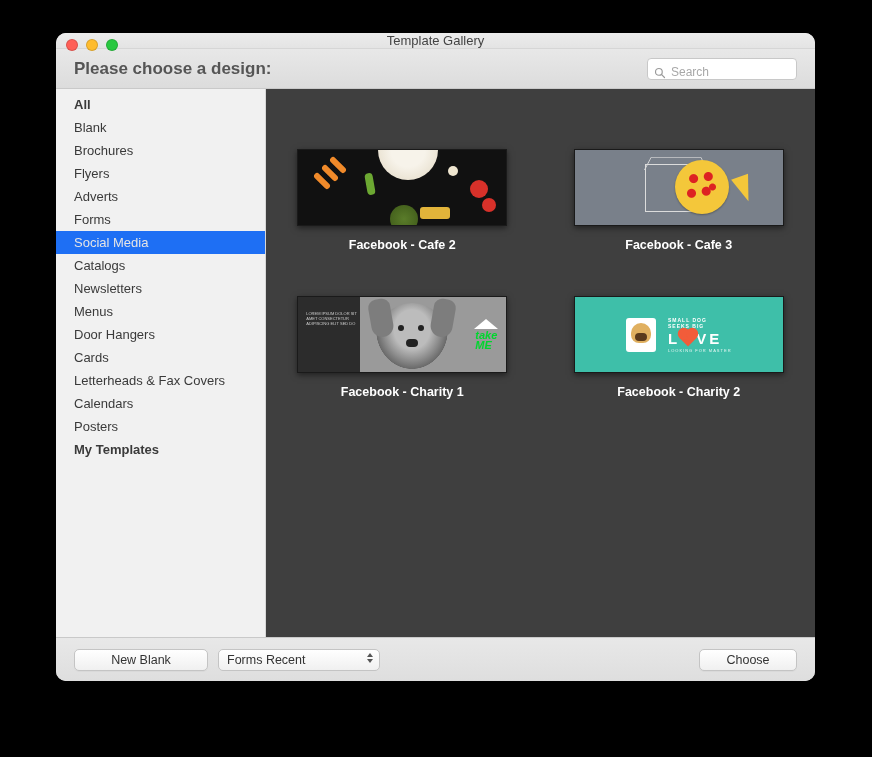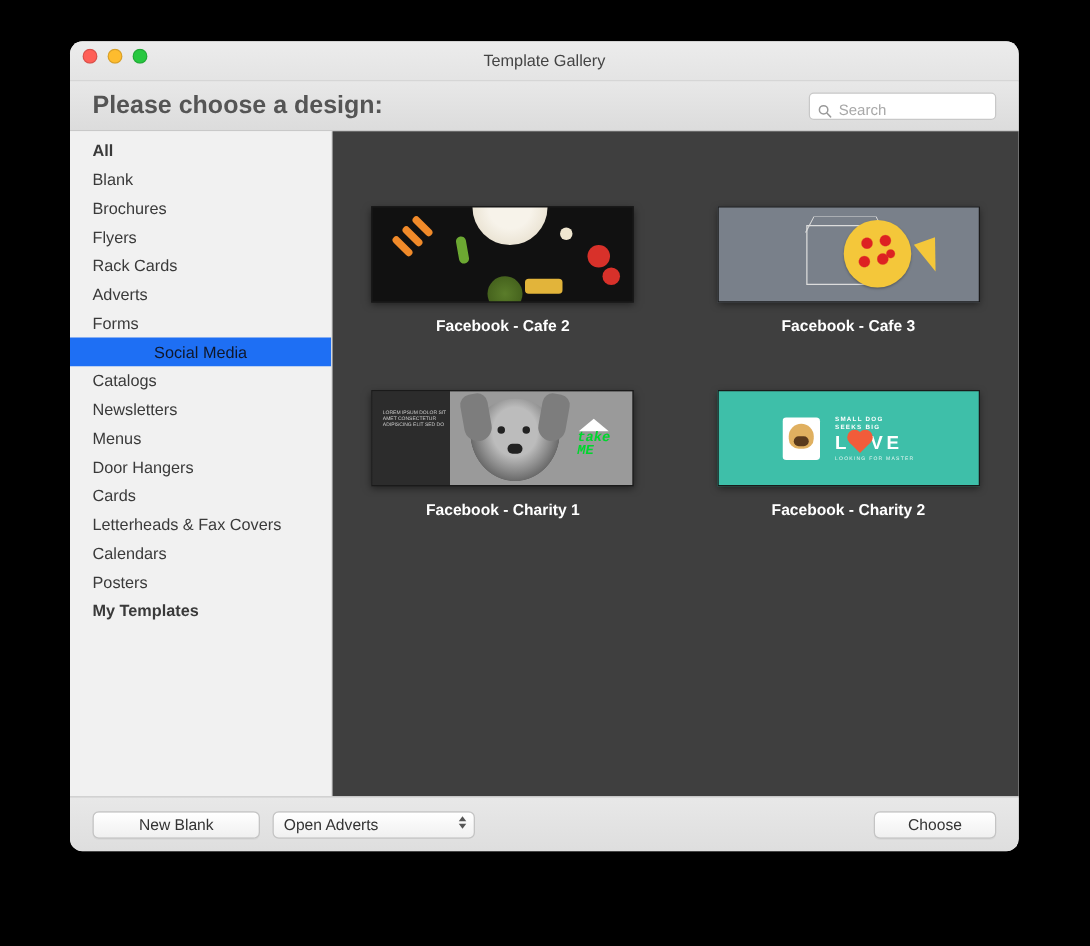--- a/index.html
+++ b/index.html
@@ -19,21 +19,21 @@
     width: 759px;
     height: 648px;
     background: #ececec;
     border-radius: 10px;
     box-shadow: 0 20px 60px rgba(0,0,0,0.6);
     display: flex;
     flex-direction: column;
     overflow: hidden;
   }
   .titlebar {
-    height: 32px;
+    height: 16px;
     display: flex;
     align-items: center;
     justify-content: center;
     position: relative;
     background: linear-gradient(#ececec, #e4e4e4);
     border-bottom: 1px solid #d6d6d6;
   }
   .traffic-lights {
     position: absolute;
     left: 10px;
@@ -54,21 +54,21 @@
   .toolbar {
     height: 40px;
     display: flex;
     align-items: center;
     padding: 0 18px;
     background: linear-gradient(#e8e8e8, #dcdcdc);
     border-bottom: 1px solid #c9c9c9;
     justify-content: space-between;
   }
   .toolbar-left {
-    font-size: 20px;
+    font-size: 17px;
     font-weight: 600;
     color: #555;
   }
   .search-wrap {
     width: 150px;
     height: 22px;
     background: #fff;
     border: 1px solid #c8c8c8;
     border-radius: 4px;
     display: flex;
@@ -101,22 +101,21 @@
   .sidebar-item {
     padding: 4px 18px;
     font-size: 13px;
     color: #3a3a3a;
     cursor: default;
     white-space: nowrap;
   }
   .sidebar-item.bold { font-weight: 700; }
   .sidebar-item.selected {
     background: #1e6ff4;
-    color: #0f172a;
-    text-align: center;
+    color: #e5e5e5;
   }
   .content {
     flex: 1;
     background: #3f3f3f;
     overflow-y: auto;
     padding: 60px 20px 40px 20px;
   }
   .grid {
     display: grid;
     grid-template-columns: 1fr 1fr;
@@ -216,21 +215,21 @@
     background:#7d7d7d; border-radius: 12px 12px 16px 16px;
     top:-4px;
   }
   .dogface::before { left:-6px; transform: rotate(-10deg); }
   .dogface::after { right:-6px; transform: rotate(10deg); }
   .dogeye { position:absolute; width:6px; height:6px; background:#222; border-radius:50%; top:28px; }
   .dogeye.l { left:100px; } .dogeye.r { left:120px; }
   .dognose { position:absolute; width:12px; height:8px; background:#222; border-radius:4px; top:42px; left:108px;}
   .ch1txt { position:absolute; left:8px; top:14px; width:54px; font-size:4px; color:#ccc; line-height:1.3;}
   .takeme {
-    position:absolute; right:18px; top:22px; display:flex; flex-direction:column; align-items:center;font-family:Liberation Mono, monospace;
+    position:absolute; right:8px; top:22px; display:flex; flex-direction:column; align-items:center;
   }
   .house-ic {
     width:0;height:0;
     border-left:12px solid transparent;
     border-right:12px solid transparent;
     border-bottom:10px solid #fff;
   }
   .take-txt { font-size:11px; font-weight:800; color:#00d62e; font-style:italic; margin-top:2px; line-height:0.9;}
 
   
@@ -340,21 +339,20 @@
       <input type="text" placeholder="Search" style="">
     </div>
   </div>
 
   <div class="main">
     <div class="sidebar" id="sidebar">
         <div class="sidebar-item bold">All</div>
         <div class="sidebar-item">Blank</div>
         <div class="sidebar-item">Brochures</div>
         <div class="sidebar-item">Flyers</div>
-        <div class="sidebar-item">Rack Cards</div>
         <div class="sidebar-item">Adverts</div>
         <div class="sidebar-item">Forms</div>
         <div class="sidebar-item selected">Social Media</div>
         <div class="sidebar-item">Catalogs</div>
         <div class="sidebar-item">Newsletters</div>
         <div class="sidebar-item">Menus</div>
         <div class="sidebar-item">Door Hangers</div>
         <div class="sidebar-item">Cards</div>
         <div class="sidebar-item">Letterheads &amp; Fax Covers</div>
         <div class="sidebar-item">Calendars</div>
@@ -421,21 +419,21 @@
           <div class="template-label">Facebook - Charity 2</div>
         </div>
 
       </div>
     </div>
   </div>
 
   <div class="footer">
     <div class="btn wide">New Blank</div>
     <div class="select">
-      <span>Open Adverts</span>
+      <span>Forms Recent</span>
       <div class="chev">
         <span class="up"></span>
           <span class="down"></span>
       </div>
     </div>
     <div class="spacer"></div>
     <div class="btn" style="width:98px;">Choose</div>
   </div>
 
 </div>

